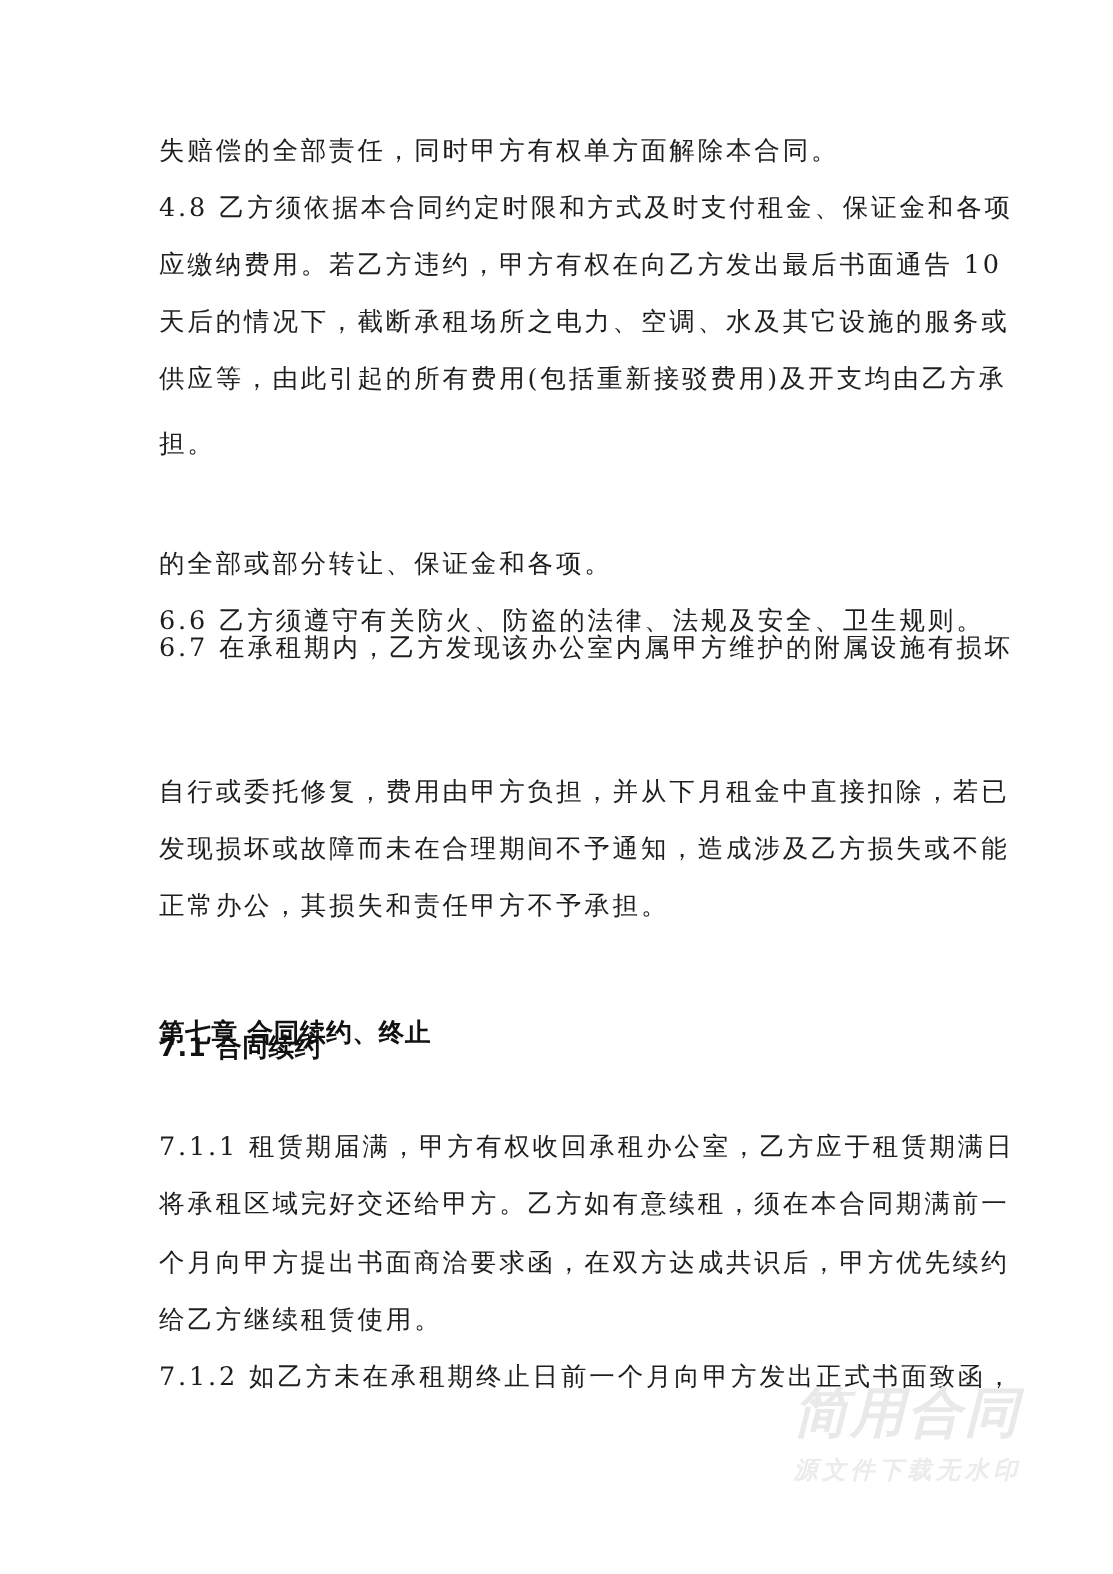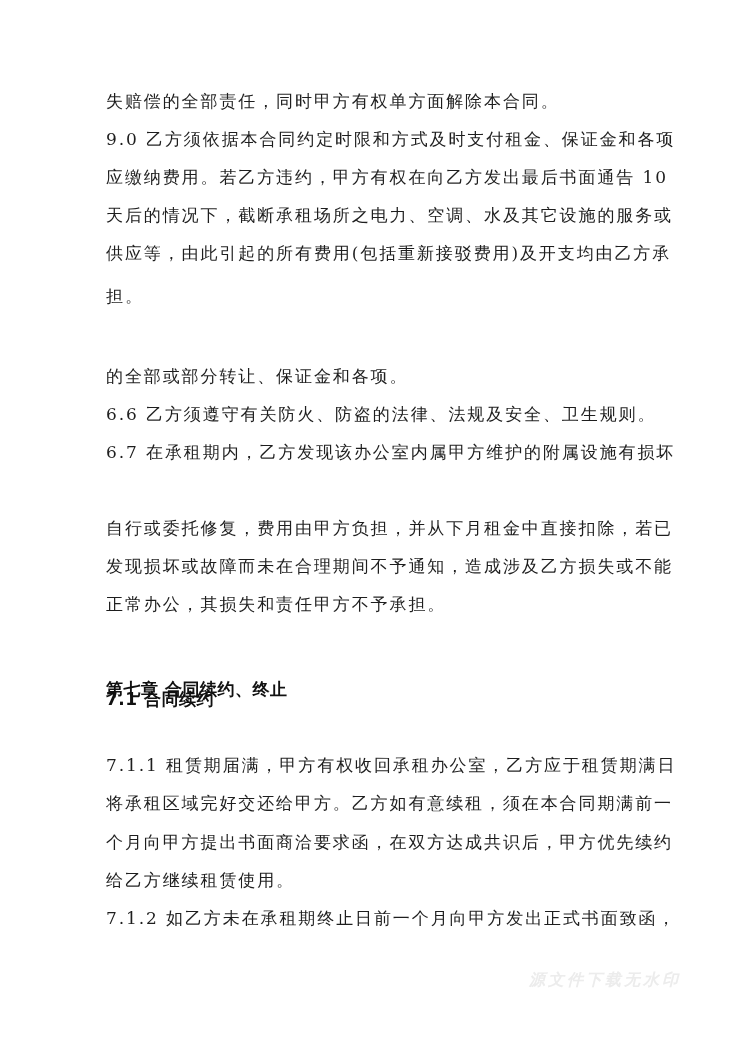--- a/index.html
+++ b/index.html
@@ -65,36 +65,37 @@
     letter-spacing: 3px;
     color: #ececec;
   }
 </style>
 </head>
 <body>
 
 <div class="page">
 
   <div class="line" style="top:89px">失赔偿的全部责任，同时甲方有权单方面解除本合同。</div>
-  <div class="line" style="top:127px">9.0 乙方须依据本合同约定时限和方式及时支付租金、保证金和各项</div>
+  <div class="line" style="top:127px">4.8 乙方须依据本合同约定时限和方式及时支付租金、保证金和各项</div>
   <div class="line" style="top:165px">应缴纳费用。若乙方违约，甲方有权在向乙方发出最后书面通告 10</div>
   <div class="line" style="top:203px">天后的情况下，截断承租场所之电力、空调、水及其它设施的服务或</div>
   <div class="line" style="top:241px">供应等，由此引起的所有费用(包括重新接驳费用)及开支均由乙方承</div>
   <div class="line" style="top:284px">担。</div>
   <div class="line" style="top:364px">的全部或部分转让、保证金和各项。</div>
   <div class="line" style="top:402px">6.6 乙方须遵守有关防火、防盗的法律、法规及安全、卫生规则。</div>
-  <div class="line" style="top:440px">6.7 在承租期内，乙方发现该办公室内属甲方维护的附属设施有损坏</div>
+  <div class="line" style="top:420px">6.7 在承租期内，乙方发现该办公室内属甲方维护的附属设施有损坏</div>
   <div class="line" style="top:516px">自行或委托修复，费用由甲方负担，并从下月租金中直接扣除，若已</div>
   <div class="line" style="top:554px">发现损坏或故障而未在合理期间不予通知，造成涉及乙方损失或不能</div>
   <div class="line" style="top:592px">正常办公，其损失和责任甲方不予承担。</div>
 
   <div class="heading" style="top:677px">第七章 合同续约、终止</div>
   <div class="heading" style="top:687px">7.1 合同续约</div>
 
   <div class="line" style="top:753px">7.1.1 租赁期届满，甲方有权收回承租办公室，乙方应于租赁期满日</div>
   <div class="line" style="top:791px">将承租区域完好交还给甲方。乙方如有意续租，须在本合同期满前一</div>
   <div class="line" style="top:830px">个月向甲方提出书面商洽要求函，在双方达成共识后，甲方优先续约</div>
   <div class="line" style="top:868px">给乙方继续租赁使用。</div>
   <div class="line" style="top:906px">7.1.2 如乙方未在承租期终止日前一个月向甲方发出正式书面致函，</div>
 
+  <div class="watermark wm-main">简用合同</div>
   <div class="watermark wm-sub">源文件下载无水印</div>
 
 </div>
 
 </body></html>

